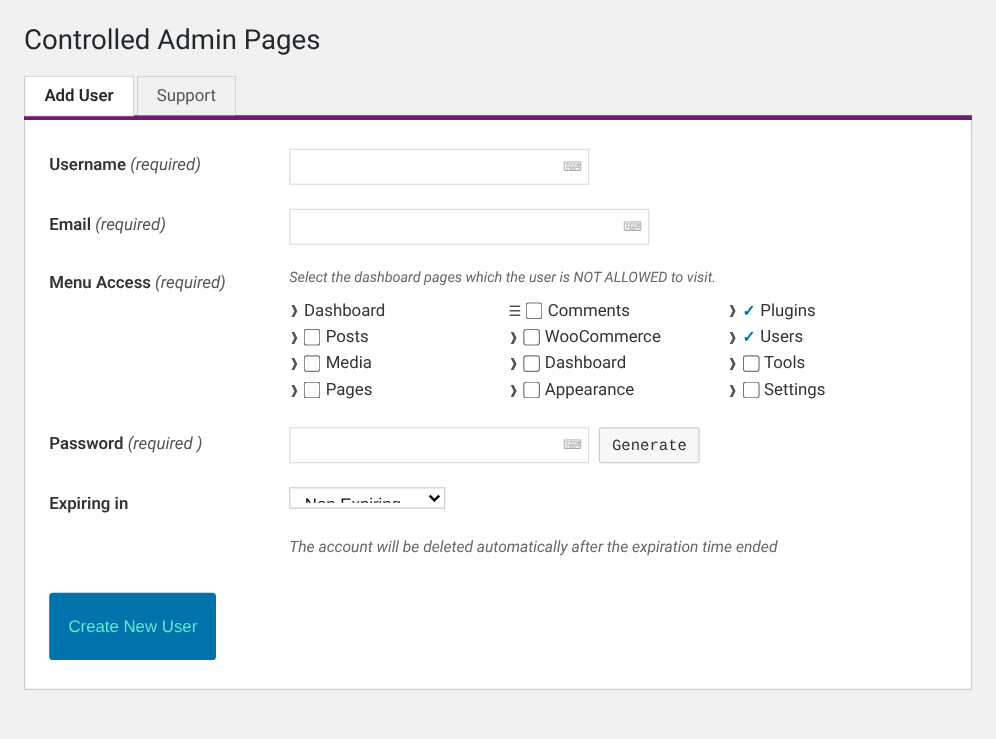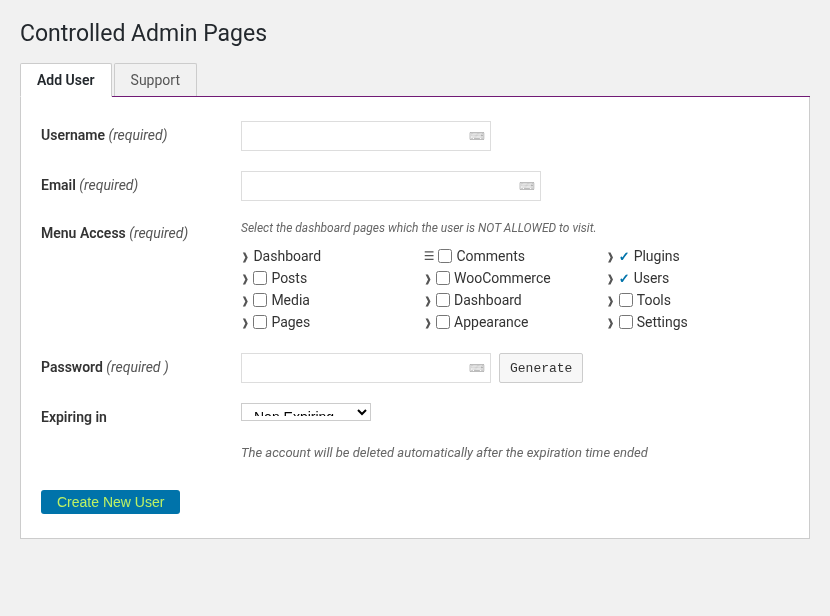--- a/index.html
+++ b/index.html
@@ -13,21 +13,21 @@
       min-height: 616px;
     }
     .page-title {
       font-size: 23px;
       font-weight: 400;
       color: #23282d;
       margin-bottom: 16px;
     }
     .tabs {
       display: flex;
-      border-bottom: 1px solid #701a75;
+      border-bottom: 4px solid #701a75;
       margin-bottom: 0;
       text-align: center;
     }
     .tab {
       padding: 8px 16px;
       border: 1px solid #ccc;
       border-bottom: none;
       background: #f1f1f1;
       cursor: pointer;
       font-size: 14px;
@@ -174,23 +174,23 @@
       min-width: 130px;
     }
     .expiring-desc {
       font-style: italic;
       color: #666;
       font-size: 13px;
       margin-top: 20px;
     }
     .create-btn {
       background: #0073aa;
-      color: #bef264;
+      color: #5eead4;
       border: none;
-      padding: 4px 16px;
+      padding: 20px 16px;
       font-size: 14px;
       cursor: pointer;
       border-radius: 3px;
       margin-top: 10px;
     }
   </style>
 </head>
 <body>
 
 <h1 class="page-title">Controlled Admin Pages</h1>

